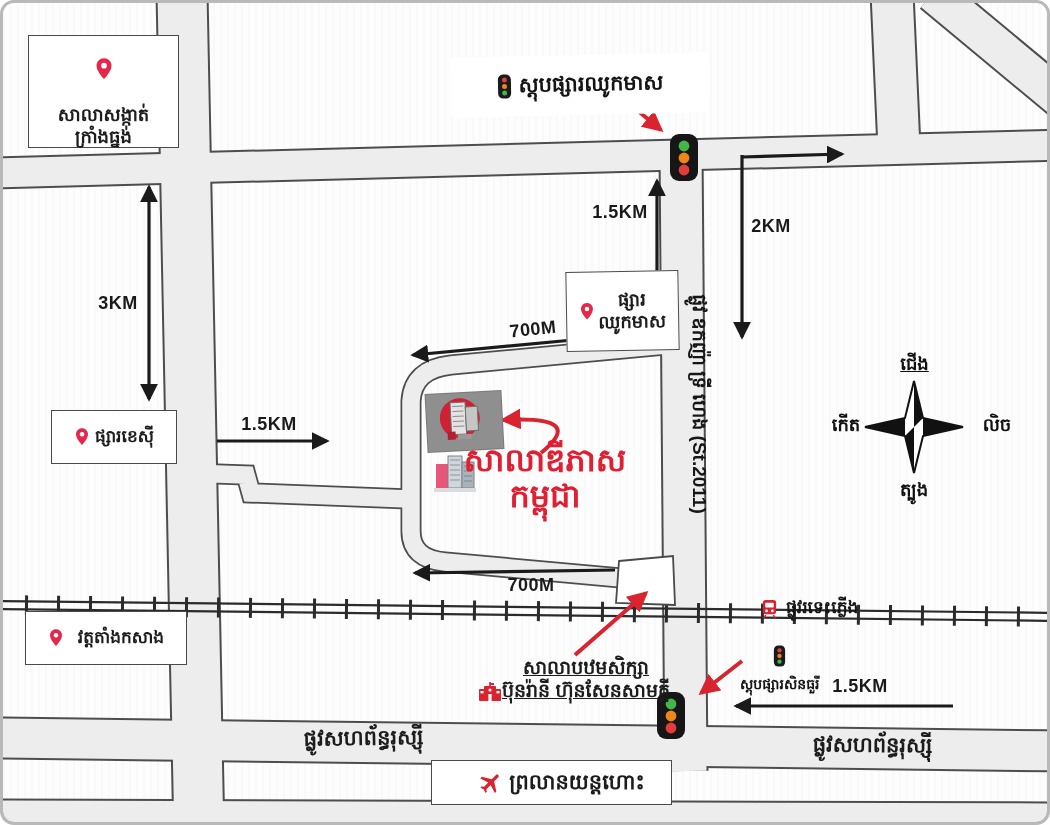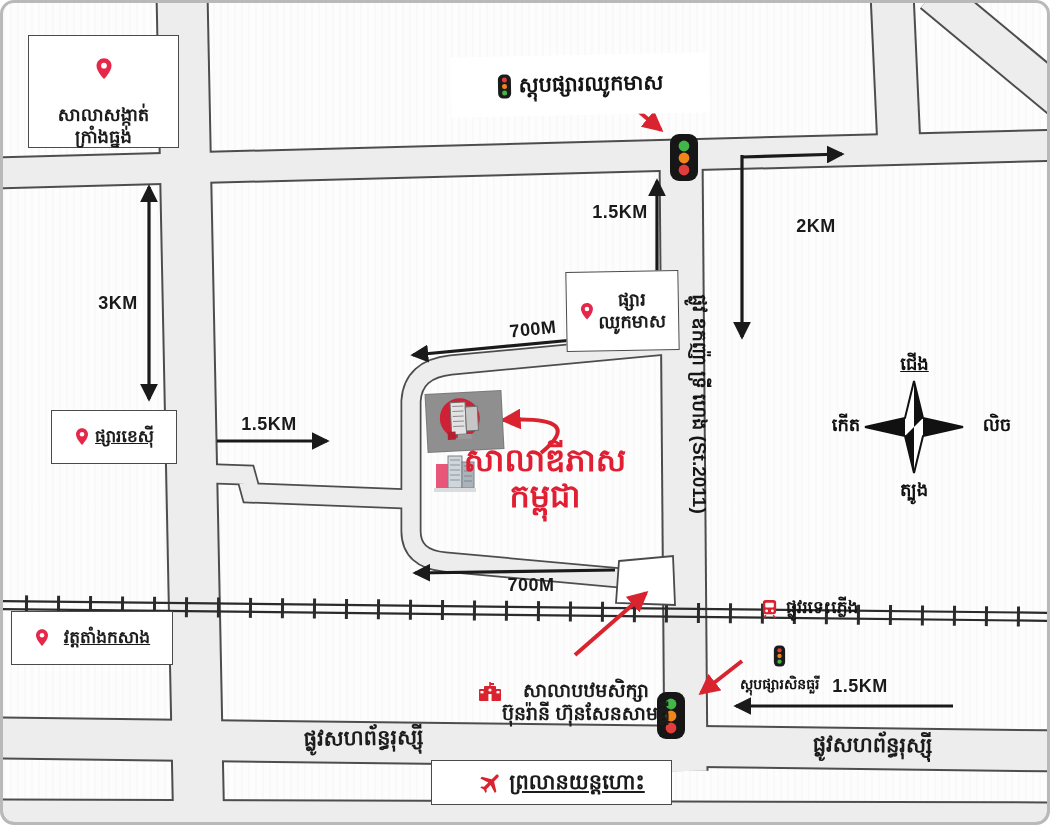--- a/index.html
+++ b/index.html
@@ -5,21 +5,21 @@
   html,body{margin:0;padding:0;background:#fff;}
   .map{position:relative;width:1050px;height:825px;overflow:hidden;
        font-family:"Liberation Sans","DejaVu Sans",sans-serif;
        background:#fdfdfd;border:3px solid #b9b9b9;border-radius:14px;box-sizing:border-box;
        background-image:repeating-linear-gradient(90deg,rgba(0,0,0,0.015) 0 2px,transparent 2px 7px);}
   .layer{position:absolute;left:0;top:0;}
   .lbl{position:absolute;color:#1c1c1c;font-weight:700;white-space:pre-line;text-align:center;line-height:1.22;}
   .box{position:absolute;background:#fff;border:1.7px solid #4a4a4a;display:flex;flex-direction:column;
        align-items:center;justify-content:center;text-align:center;font-weight:700;color:#1c1c1c;
        white-space:pre-line;line-height:1.25;box-sizing:border-box;}
-  .box.row{flex-direction:row;gap:5px;white-space:nowrap;text-decoration:underline;}
+  .box.row{flex-direction:row;gap:5px;white-space:nowrap;}
   .float{position:absolute;display:flex;align-items:center;gap:7px;font-weight:700;color:#141414;}
   .dist{position:absolute;font-weight:700;color:#1a1a1a;letter-spacing:.5px;text-align:center;}
   .redtitle{position:absolute;color:#e01f33;font-weight:700;text-align:center;white-space:pre-line;line-height:1.12;}
   .photo{position:absolute;background:#8f8f8f;box-shadow:0 0 0 1px #7a7a7a;}
   .vstreet{position:absolute;font-weight:700;color:#161616;text-align:center;}
   .comp{position:absolute;font-weight:700;color:#111;text-align:center;}
   svg{display:block;}
 </style>
 </head>
 <body>
@@ -163,21 +163,21 @@
   <div class="box row" style="left:48px;top:407px;width:126px;height:54px;font-size:17px;">
     <span>
       <svg width="16" height="20" viewBox="0 0 24 28">
           <path d="M12 1C7 1 3 5 3 10c0 7 9 16 9 16s9-9 9-16c0-5-4-9-9-9z" fill="#e5284a"></path>
           <circle cx="12" cy="10" r="3.4" fill="#fff"></circle>
         </svg>
     </span>
     <span>ផ្សារខេស៊ី</span>
   </div>
 
-  <div class="box row" style="left:8px;top:608px;width:162px;height:54px;font-size:17px;gap:14px;">
+  <div class="box row" style="left:22px;top:608px;width:162px;height:54px;font-size:17px;gap:14px;">
     <span>
       <svg width="16" height="20" viewBox="0 0 24 28">
           <path d="M12 1C7 1 3 5 3 10c0 7 9 16 9 16s9-9 9-16c0-5-4-9-9-9z" fill="#e5284a"></path>
           <circle cx="12" cy="10" r="3.4" fill="#fff"></circle>
         </svg>
     </span>
     <span>វត្តតាំងកសាង</span>
   </div>
 
 
@@ -196,21 +196,21 @@
           <rect x="1" y="1" width="13" height="24" rx="5" fill="#1b1b1b"></rect>
           <circle cx="7.5" cy="6.5" r="2.5" fill="#e23d3d"></circle>
           <circle cx="7.5" cy="13" r="2.5" fill="#f08519"></circle>
           <circle cx="7.5" cy="19.5" r="2.5" fill="#43b649"></circle>
         </svg>
     </span>
     <span>ស្តុបផ្សារឈូកមាស</span>
   </div>
 
   <div class="lbl" style="left:430px;top:630px;width:282px;font-size:19px;">
-    <span style="display:inline-flex;align-items:flex-end;">
+    <span style="display:inline-flex;align-items:flex-start;text-decoration:underline;">
       <span style="margin-top:3px;">
         <svg width="24" height="20" viewBox="0 0 24 20">
             <rect x="1" y="7" width="6" height="12" rx="1" fill="#d9232f"></rect>
             <rect x="17" y="7" width="6" height="12" rx="1" fill="#d9232f"></rect>
             <rect x="6" y="4" width="12" height="15" rx="1" fill="#d9232f"></rect>
             <path d="M12 0v4" stroke="#d9232f" stroke-width="1.6"></path>
             <path d="M12 1h4v2h-4z" fill="#d9232f"></path>
             <circle cx="12" cy="8" r="1.6" fill="#fff"></circle>
             <rect x="10.4" y="12" width="3.2" height="7" fill="#fff"></rect>
             <rect x="2.5" y="9" width="3" height="2.4" fill="#fff"></rect>
@@ -250,21 +250,21 @@
   <div class="vstreet" style="left:555px;top:387px;width:280px;font-size:19px;transform:rotate(90deg);">ផ្លូវ ឧកញ៉ា ទ្រី ហេង (St.2011)</div>
 
   <div class="lbl" style="left:258px;top:722px;width:205px;font-size:21px;transform:rotate(-1deg);">ផ្លូវសហព័ន្ធរុស្ស៊ី</div>
 
   <div class="lbl" style="left:772px;top:729px;width:195px;font-size:21px;transform:rotate(0.5deg);">ផ្លូវសហព័ន្ធរុស្ស៊ី</div>
 
   <div class="dist" style="left:84px;top:290px;width:62px;font-size:18px;">3KM</div>
   <div class="dist" style="left:579px;top:199px;width:76px;font-size:18px;">1.5KM</div>
   <div class="dist" style="left:494px;top:316px;width:72px;font-size:18px;transform:rotate(-6deg);">700M</div>
   <div class="dist" style="left:228px;top:411px;width:76px;font-size:18px;">1.5KM</div>
-  <div class="dist" style="left:738px;top:213px;width:60px;font-size:18px;padding-left:45px;">2KM</div>
+  <div class="dist" style="left:738px;top:213px;width:60px;font-size:18px;">2KM</div>
   <div class="dist" style="left:492px;top:572px;width:72px;font-size:18px;">700M</div>
   <div class="dist" style="left:819px;top:673px;width:76px;font-size:18px;">1.5KM</div>
 
   <div class="comp" style="left:879px;top:349px;width:65px;font-size:18px;text-decoration:underline;">ជើង</div>
   <div class="comp" style="left:877px;top:475px;width:68px;font-size:18px;">ត្បូង</div>
   <div class="comp" style="left:812px;top:410px;width:62px;font-size:18px;">កើត</div>
   <div class="comp" style="left:963px;top:410px;width:62px;font-size:18px;">លិច</div>
 
 </div>
 

